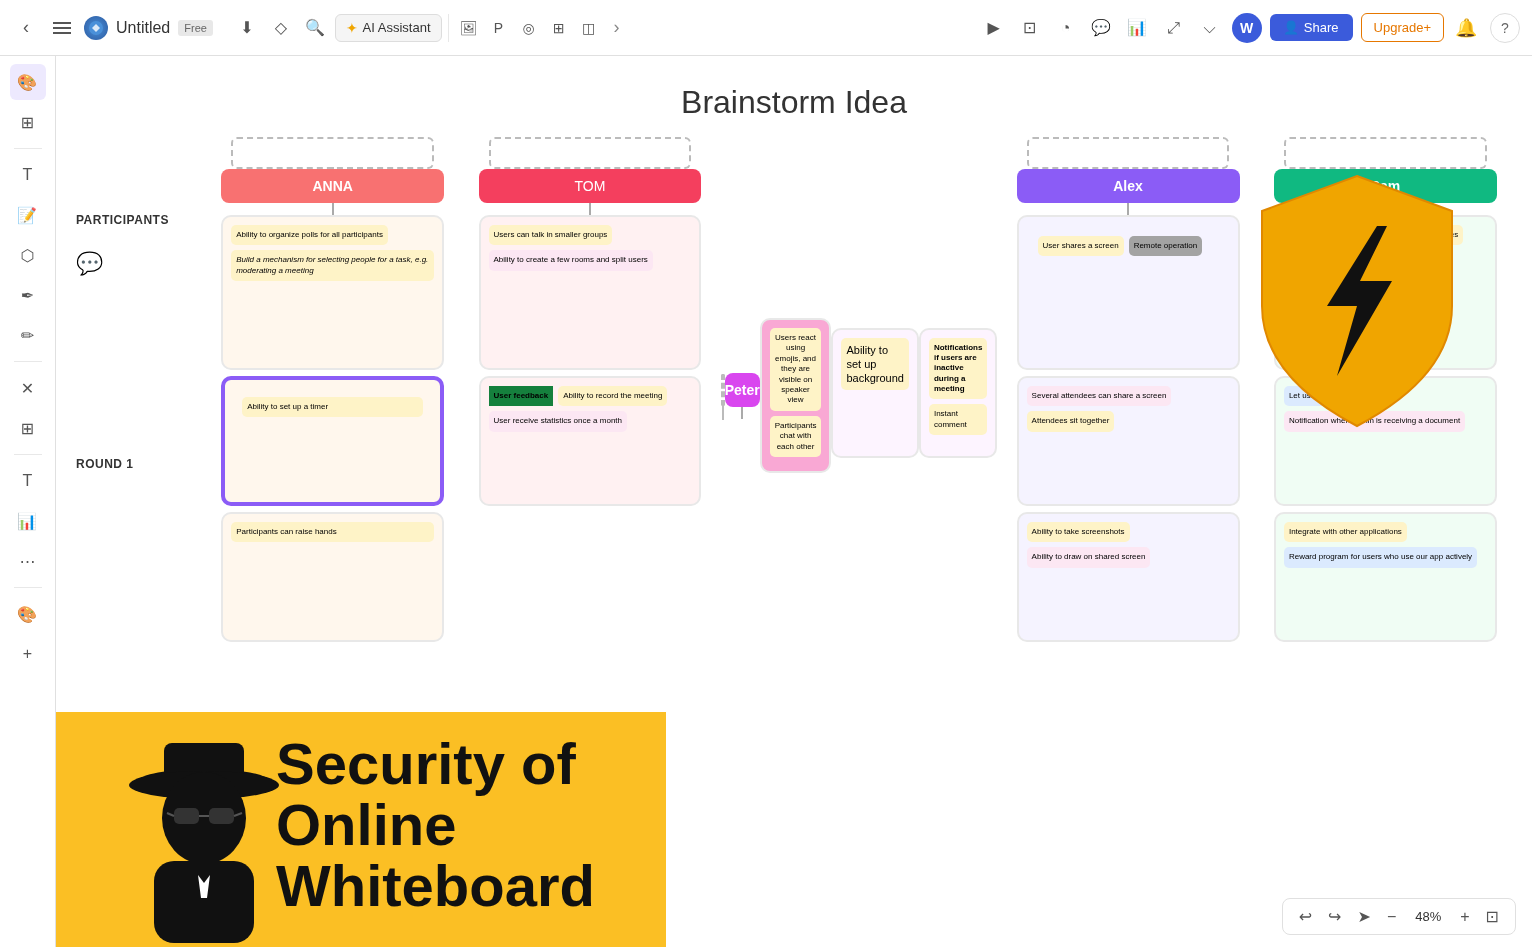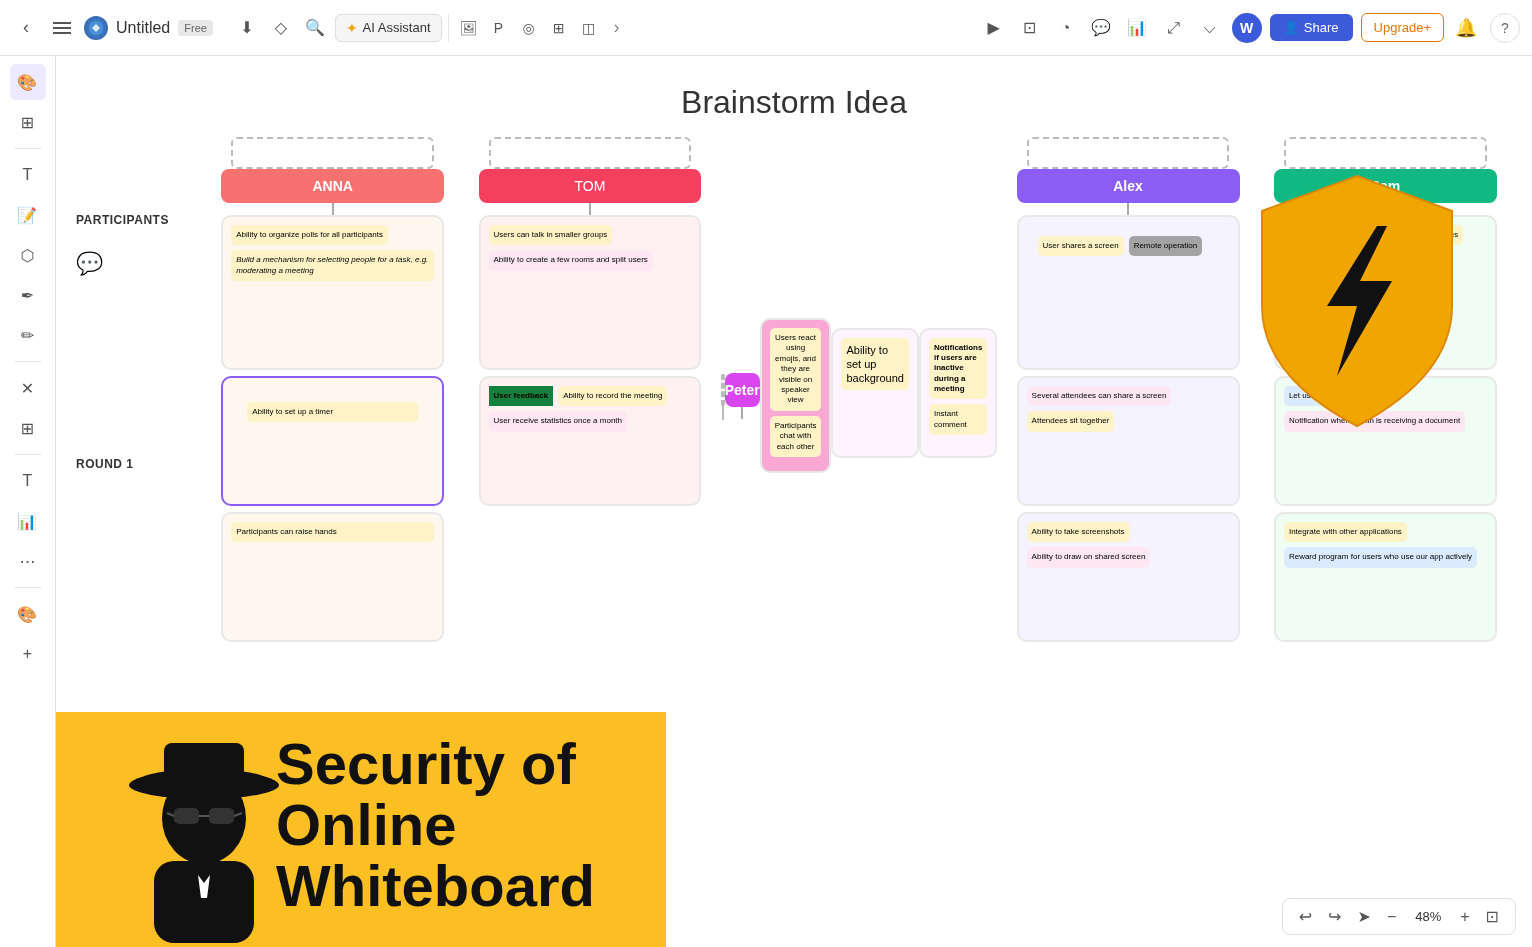--- a/index.html
+++ b/index.html
@@ -228,21 +228,21 @@
             </div>
             <div style="background:#f87171;color:#fff;font-weight:700;font-size:14px;padding:9px 0;width:88%;text-align:center;border-radius:8px;margin-top:0;position:relative;">ANNA
               <div style="position:absolute;bottom:-12px;left:50%;width:2px;height:12px;background:#aaa;transform:translateX(-50%);"></div>
             </div>
 
             <div style="width:88%;border:2px solid #e8e8e8;border-radius:10px;padding:8px;margin-top:12px;min-height:155px;background:#fff7ed;display:flex;flex-wrap:wrap;gap:5px;align-content:flex-start;">
               <div style="background:#fef3c7;border-radius:5px;padding:5px;font-size:8px;flex:0 0 calc(50%-2.5px);line-height:1.3;">Ability to organize polls for all participants</div>
               <div style="background:#fef3c7;border-radius:5px;padding:5px;font-size:8px;flex:0 0 calc(50%-2.5px);line-height:1.3;font-style:italic;">Build a mechanism for selecting people for a task, e.g. moderating a meeting</div>
             </div>
 
-            <div style="width:88%;border:2px solid #8b5cf6;border-radius:10px;padding:24px;margin-top:6px;min-height:130px;background:#fff7ed;display:flex;flex-wrap:wrap;gap:5px;align-content:flex-start;">
+            <div style="width:88%;border:4px solid #8b5cf6;border-radius:10px;padding:17px;margin-top:6px;min-height:130px;background:#fff7ed;display:flex;flex-wrap:wrap;gap:5px;align-content:flex-start;">
               <div style="background:#fef3c7;border-radius:5px;padding:5px;font-size:8px;flex:0 0 100%;line-height:1.3;">Ability to set up a timer</div>
             </div>
 
             <div style="width:88%;border:2px solid #e8e8e8;border-radius:10px;padding:8px;margin-top:6px;min-height:130px;background:#fff7ed;display:flex;flex-wrap:wrap;gap:5px;align-content:flex-start;">
               <div style="background:#fef3c7;border-radius:5px;padding:5px;font-size:8px;flex:0 0 100%;line-height:1.3;">Participants can raise hands</div>
             </div>
           </div>
 
           <div style="flex:1;display:flex;flex-direction:column;align-items:center;">
             <div style="border:2px dashed #bbb;border-radius:6px;width:80%;height:32px;margin-bottom:0;position:relative;">

